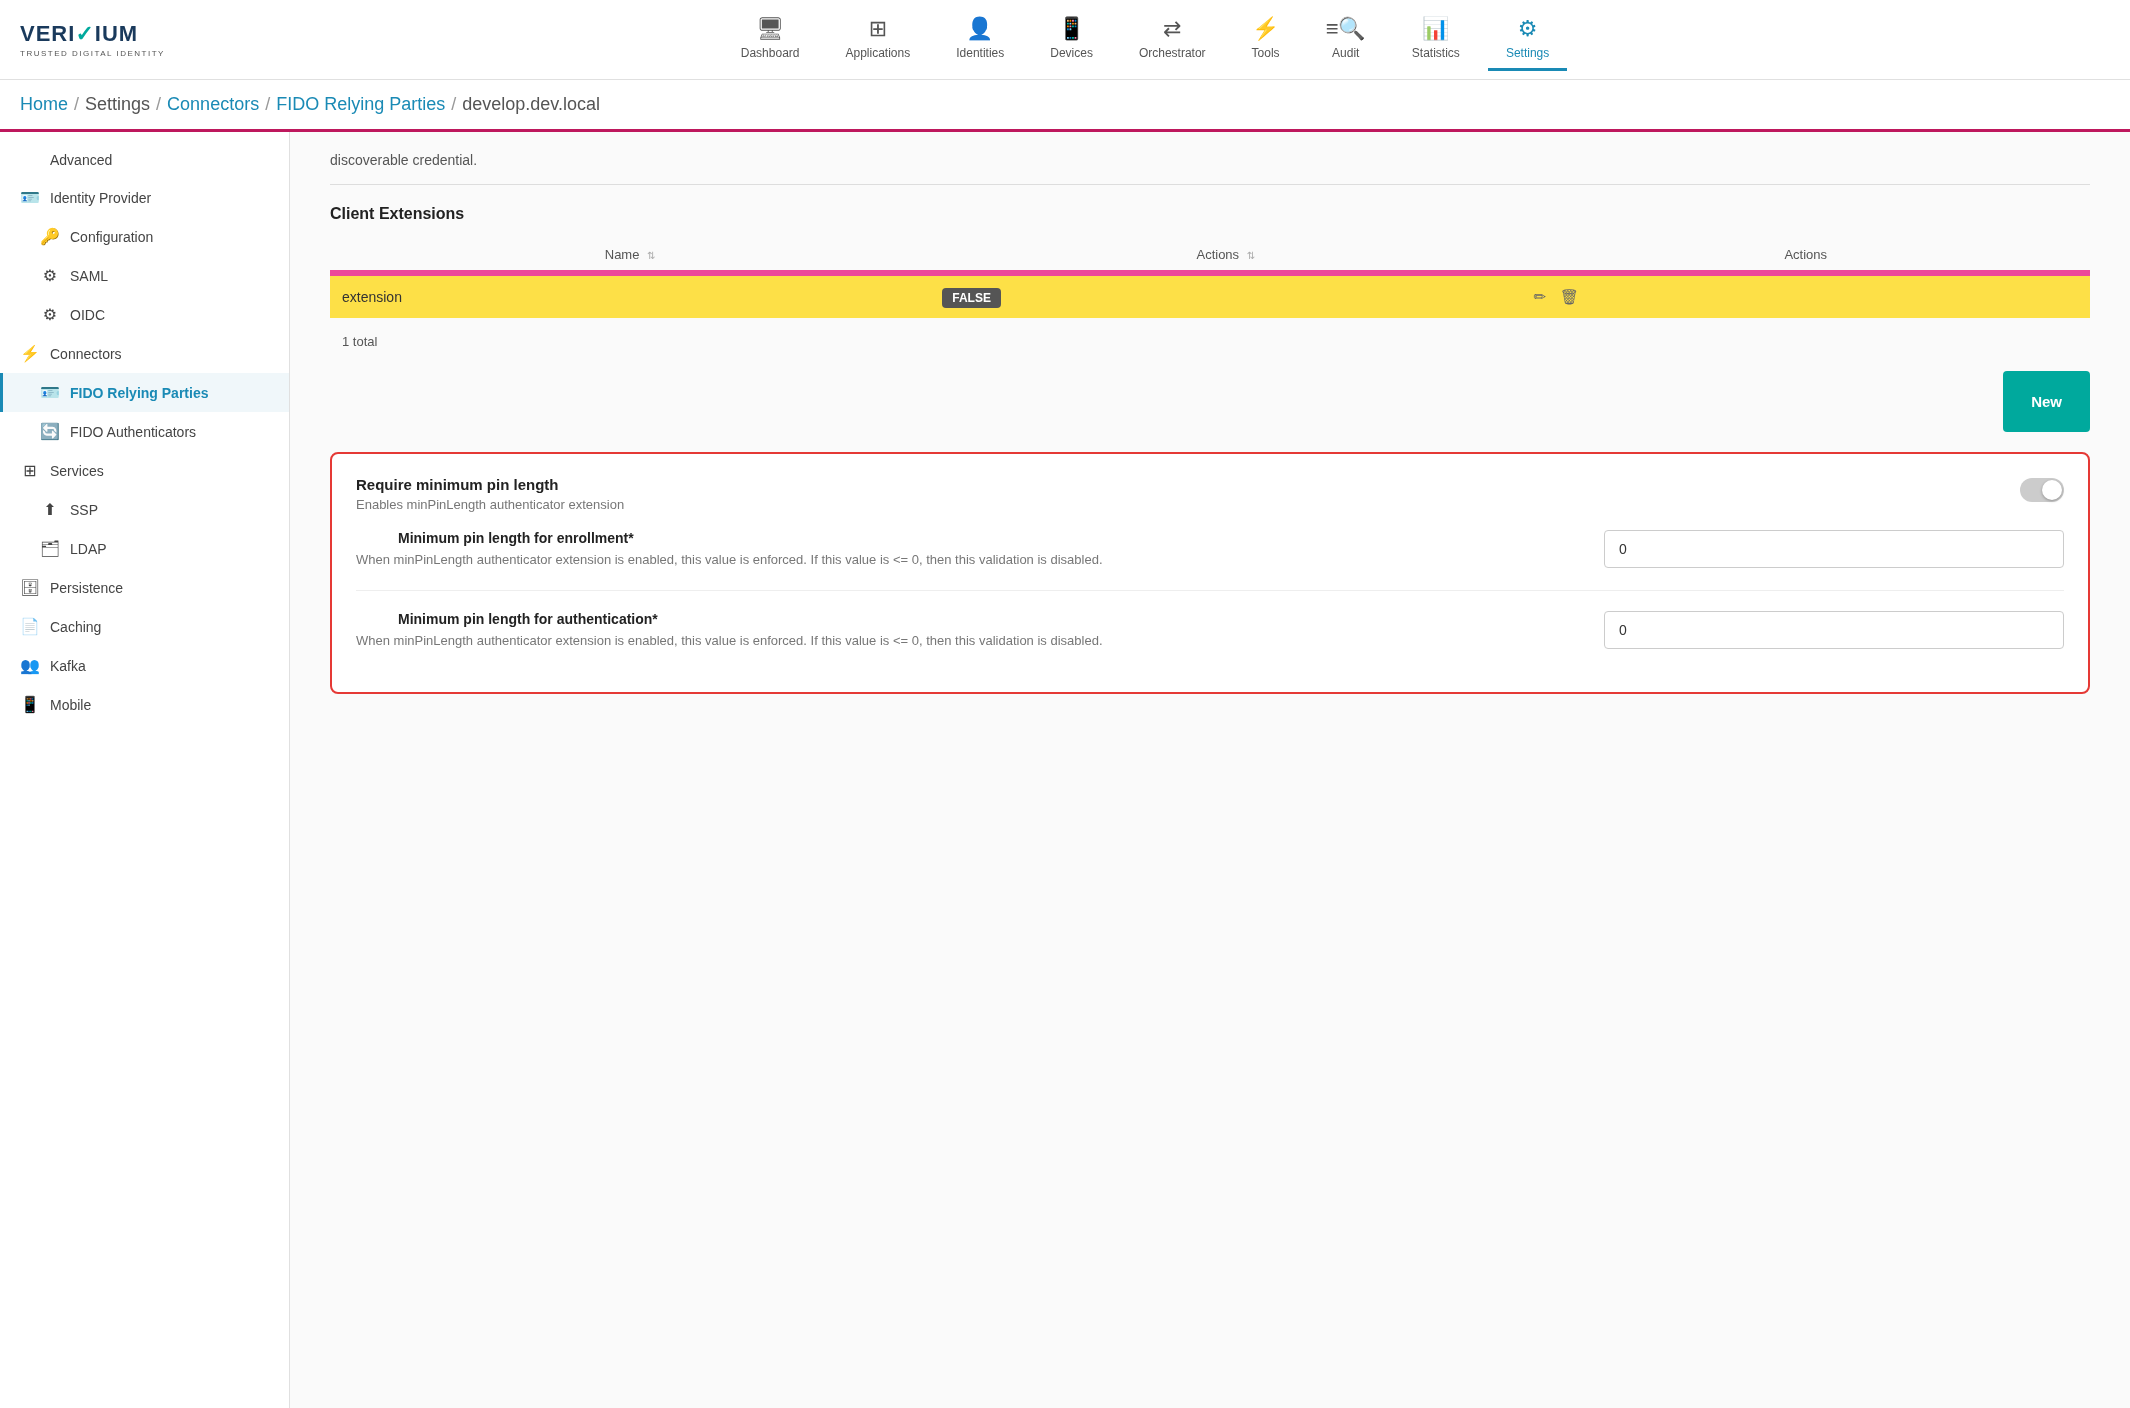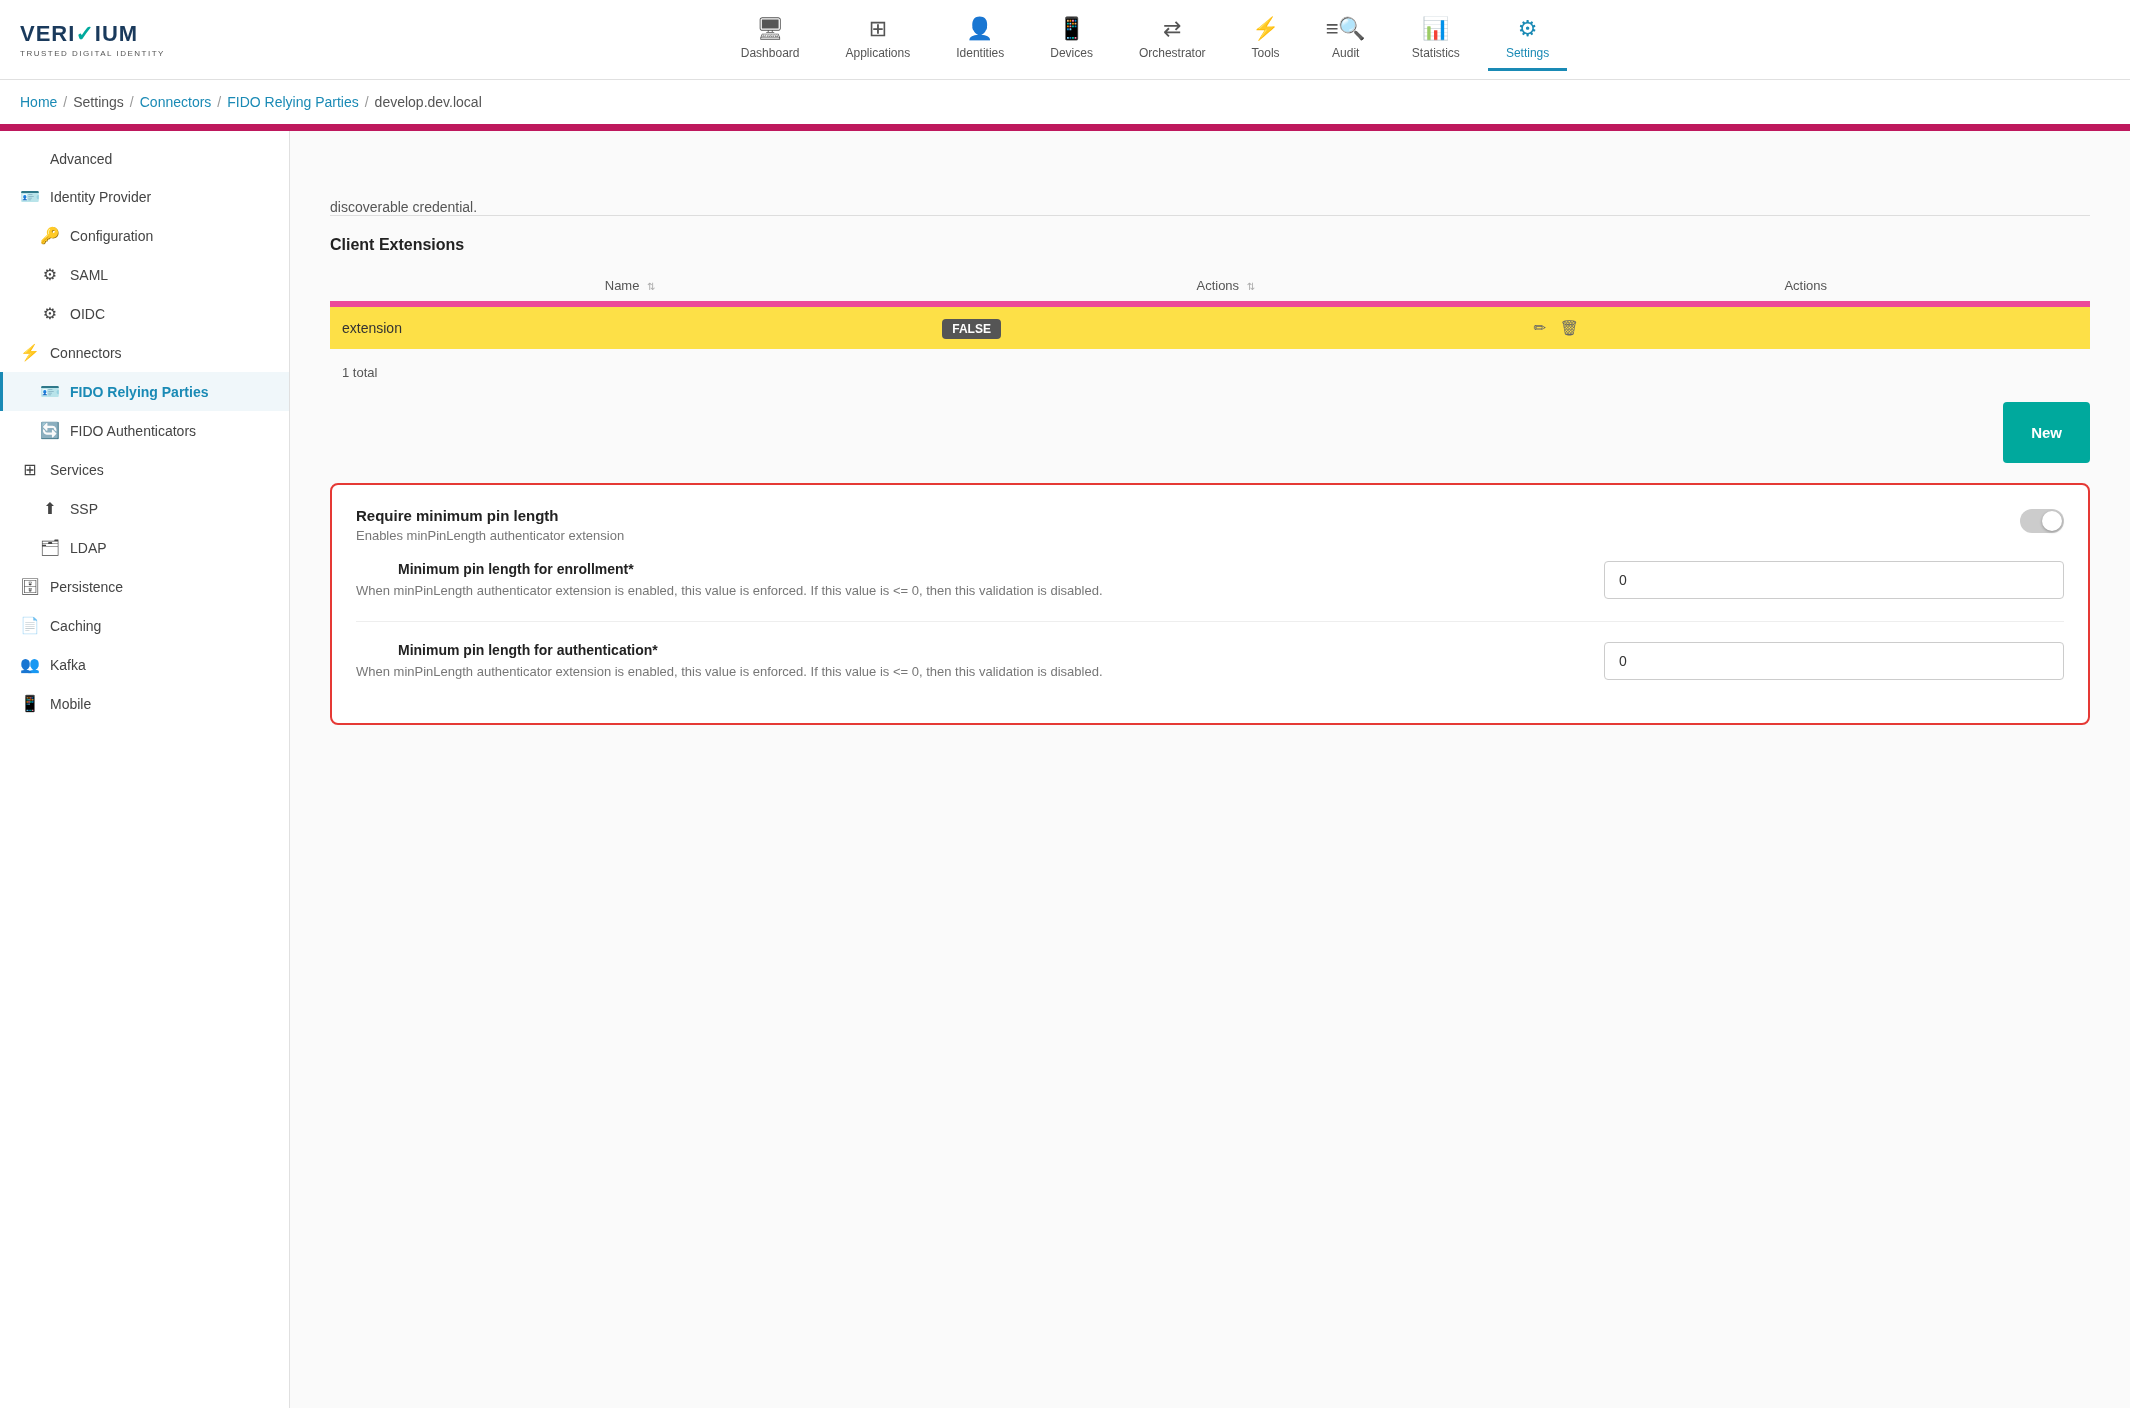--- a/index.html
+++ b/index.html
@@ -46,22 +46,22 @@
       font-size: 12px;
       border-bottom: 3px solid transparent;
       transition: color 0.2s;
     }
     .nav-item.active { color: #1a8ab5; border-bottom: 3px solid #1a8ab5; }
     .nav-item .nav-icon { font-size: 22px; margin-bottom: 4px; }
 
     
     .breadcrumb {
       padding: 14px 20px;
-      border-bottom: 7px solid #be185d;
-      font-size: 14px;
+      border-bottom: 3px solid #be185d;
+      font-size: 18px;
       color: #555;
       background: #fff;
     }
     .breadcrumb a { color: #1a8ab5; text-decoration: none; }
     .breadcrumb .sep { margin: 0 6px; color: #999; }
     .breadcrumb .current { color: #555; }
 
     
     .layout {
       display: flex;
@@ -101,22 +101,22 @@
       flex: 1;
       overflow-y: auto;
       padding: 20px 40px;
       background: #fafafa;
     }
 
     .content-note {
       color: #555;
       font-size: 14px;
       margin-bottom: 20px;
+      padding-bottom: 16px;
       border-bottom: 1px solid #ddd;
-      margin-top: 48px;
     }
 
     .section-title {
       font-size: 16px;
       font-weight: 600;
       color: #222;
       margin-bottom: 16px;
     }
 
     

